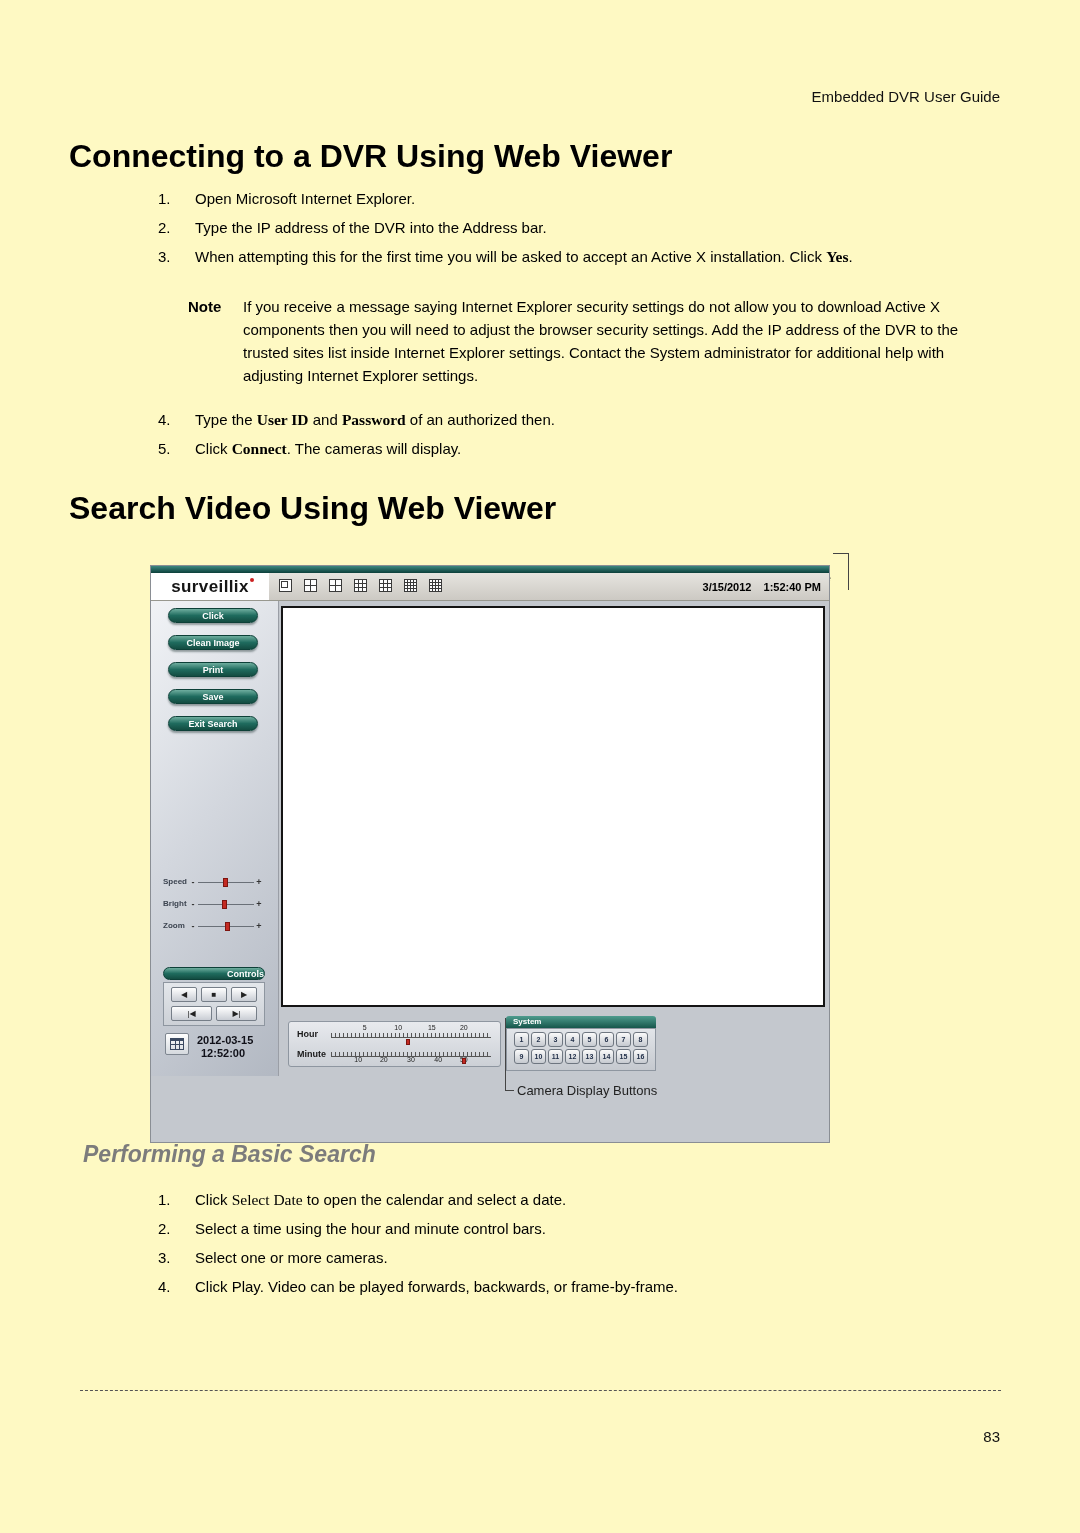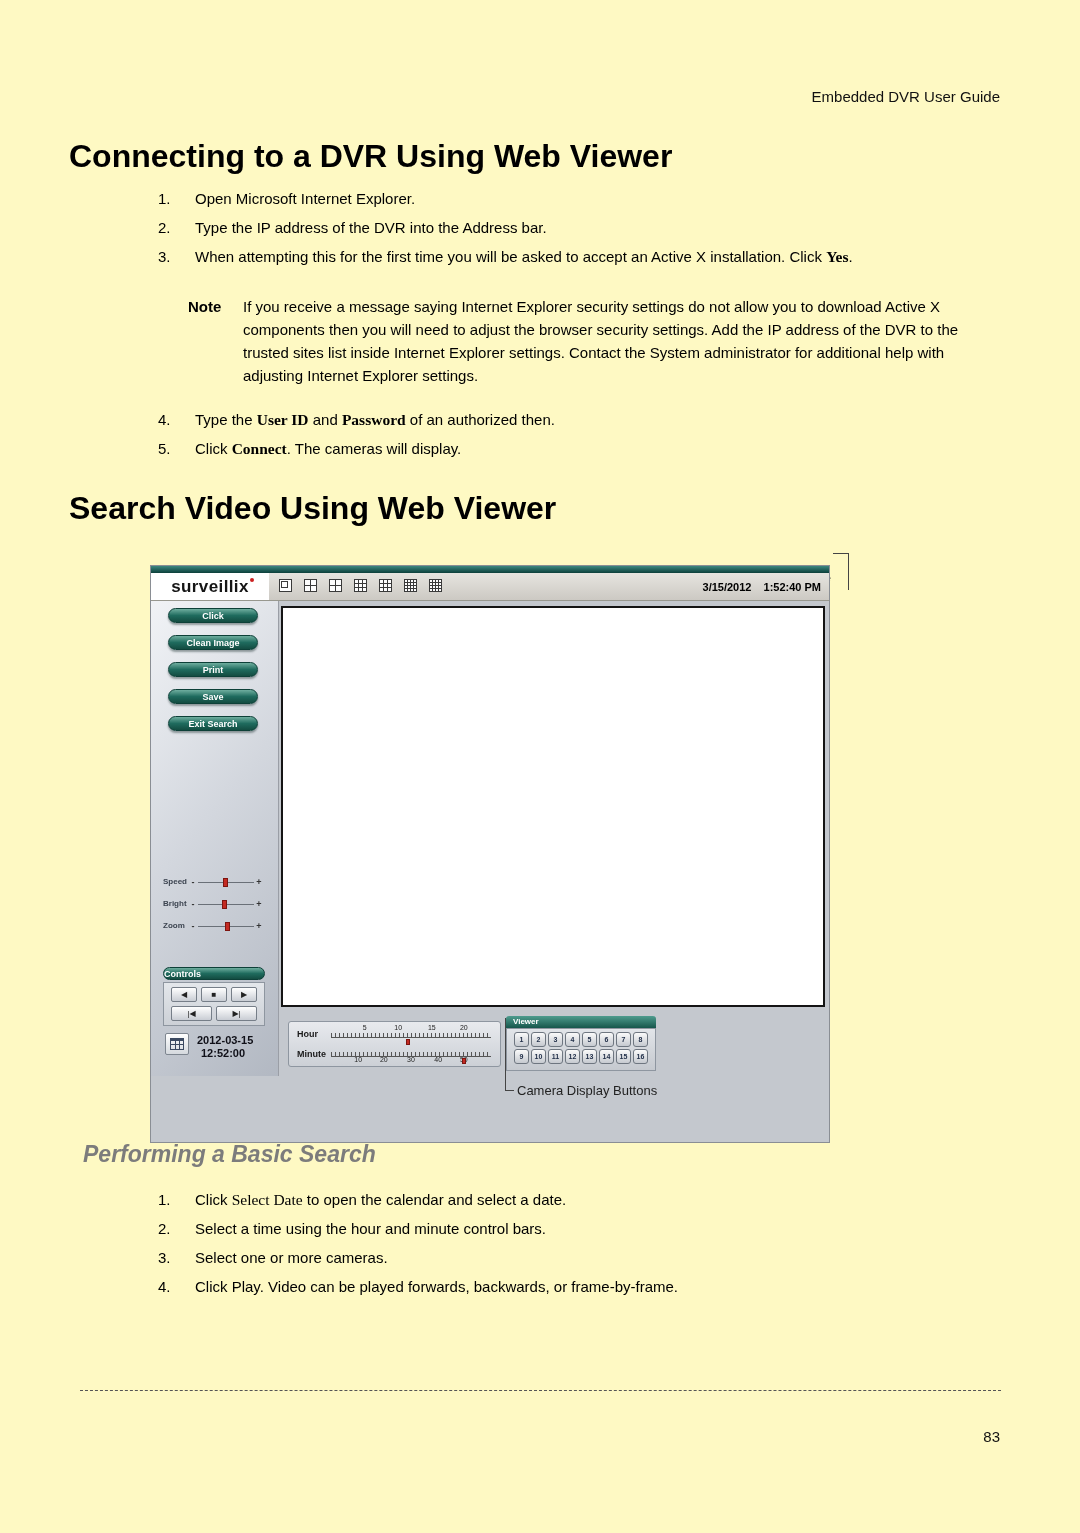--- a/index.html
+++ b/index.html
@@ -74,21 +74,21 @@
                 font-size:8px; color:#3c4450;font-weight:bold; }
   .sl-0{top:276px} .sl-1{top:298px} .sl-2{top:320px}
   .slider-row .sl-label { width:26px; }
   .slider-row .sl-sign { width:8px; text-align:center; font-size:9px; color:#333; }
   .sl-track { position:relative; width:56px; height:10px; margin:0 1px; }
   .sl-track::before { content:""; position:absolute; left:0; right:0; top:5px; border-top:1px solid #6a7078; }
   .sl-handle { position:absolute; top:1px; width:5px; height:9px; background:#c32a22; border:1px solid #7e140f; }
 
   .controls-header { position:absolute; left:12px; top:366px; width:102px; height:13px; border-radius:7px;
             background:linear-gradient(to bottom,#6fae9f,#1f6b5e 50%,#134c41); border:1px solid #0d4038;
-            color:#fff; font-size:9px; font-weight:700; text-align:left; line-height:12px; }
+            color:#fff; font-size:9px; font-weight:700; text-align:right; line-height:12px; }
   .controls-panel { position:absolute; left:12px; top:381px; width:102px; height:44px;
             background:linear-gradient(to bottom,#e4e7eb,#ccd0d6); border:1px solid #8e96a0; }
   .cp-row { display:flex; justify-content:center; gap:4px; margin-top:4px; }
   .c-btn { height:15px; background:linear-gradient(to bottom,#ffffff,#c9cdd4); border:1px solid #767e88;
            border-radius:2px; font-size:8px; text-align:center; line-height:14px; color:#222; }
   .c-btn.w1 { width:26px; } .c-btn.w2 { width:41px; }
 
   .cal-btn { position:absolute; left:14px; top:432px; width:24px; height:22px;
              background:linear-gradient(to bottom,#ffffff,#d5d9de); border:1px solid #7e8690; border-radius:2px; }
   .cal-glyph { width:14px; height:12px; margin:4px auto 0; border:1px solid #3c4a62; border-top:3px solid #3c4a62;
@@ -264,21 +264,21 @@
         <span class="tick-num" style="left:33%">20</span>
         <span class="tick-num" style="left:50%">30</span>
         <span class="tick-num" style="left:67%">40</span>
         <span class="tick-num" style="left:83%">50</span>
         <div class="ticks"></div>
         <div class="marker" style="left:82%"></div>
       </div>
     </div>
 
     <div class="v-camera">
-      <div class="cam-header">Viewer</div>
+      <div class="cam-header">System</div>
       <div class="cam-body">
         <div class="cam-row">
           <div class="cam-btn">1</div>
           <div class="cam-btn">2</div>
           <div class="cam-btn">3</div>
           <div class="cam-btn">4</div>
           <div class="cam-btn">5</div>
           <div class="cam-btn">6</div>
           <div class="cam-btn">7</div>
           <div class="cam-btn">8</div>

